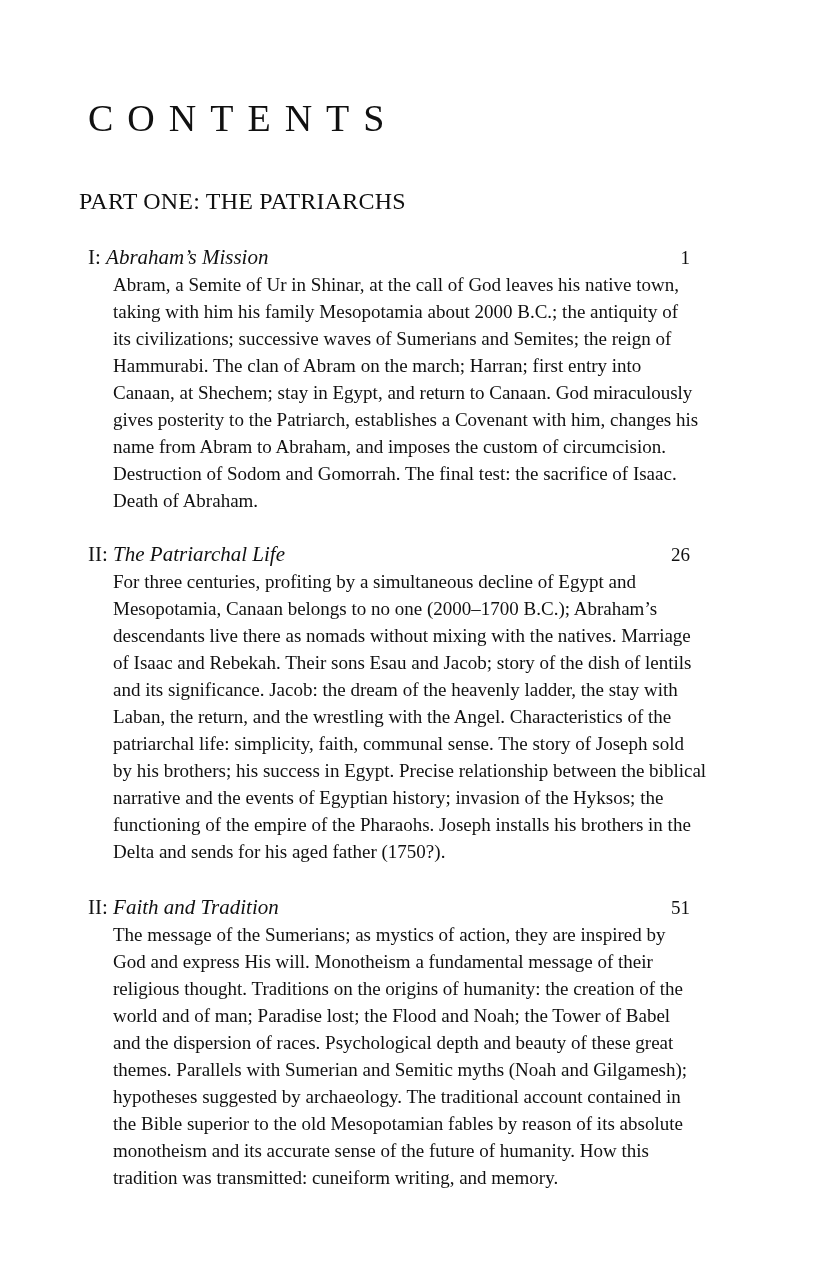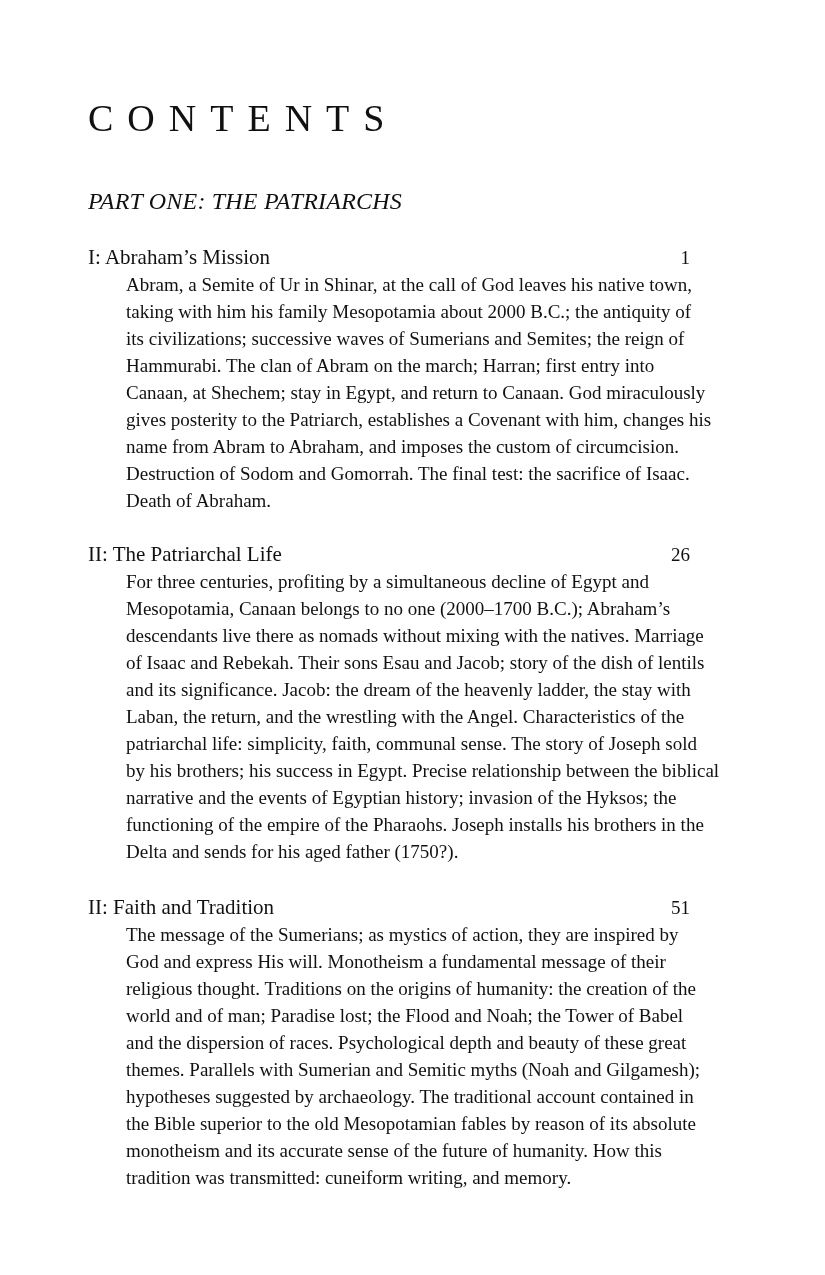--- a/index.html
+++ b/index.html
@@ -1,27 +1,27 @@
 <!DOCTYPE html>
 <html><head>
 <meta charset="utf-8">
 <style>
   html, body { margin: 0; padding: 0; background: #ffffff; }
   body { width: 825px; height: 1275px; position: relative; overflow: hidden;
          font-family: "Liberation Serif", "DejaVu Serif", serif; color: #111111; }
   .title { position: absolute; left: 88px; top: 98px; font-size: 38px; letter-spacing: 14px;
            font-weight: normal; line-height: 40px; margin: 0; }
-  .part { position: absolute; left: 88px; top: 186px; font-size: 24px; line-height: 30px;
-          margin: 0; font-weight: normal; letter-spacing: 0.2px; font-style: italic; }
+  .part { position: absolute; left: 79px; top: 186px; font-size: 24px; line-height: 30px;
+          margin: 0; font-weight: normal; letter-spacing: 0.2px; }
   .entry { position: absolute; left: 88px; width: 640px; }
   .entry-head { position: relative; height: 27px; font-size: 21px; line-height: 27px; white-space: nowrap; }
   .entry-num { }
-  .entry-title { }
+  .entry-title { font-style: italic; }
   .entry-page { position: absolute; left: 580px; width: 22px; text-align: right; top: 0; font-size: 19px; }
-  .entry-body { margin-left: 38px; font-size: 19px; line-height: 27px; white-space: nowrap; }
+  .entry-body { margin-left: 25px; font-size: 19px; line-height: 27px; white-space: nowrap; }
   .line { display: block; height: 27px; }
 </style>
 </head>
 <body>
 
 <h1 class="title">CONTENTS</h1>
 <h2 class="part">PART ONE: THE PATRIARCHS</h2>
 
 <div class="entry" style="top:244px;">
   <div class="entry-head">

